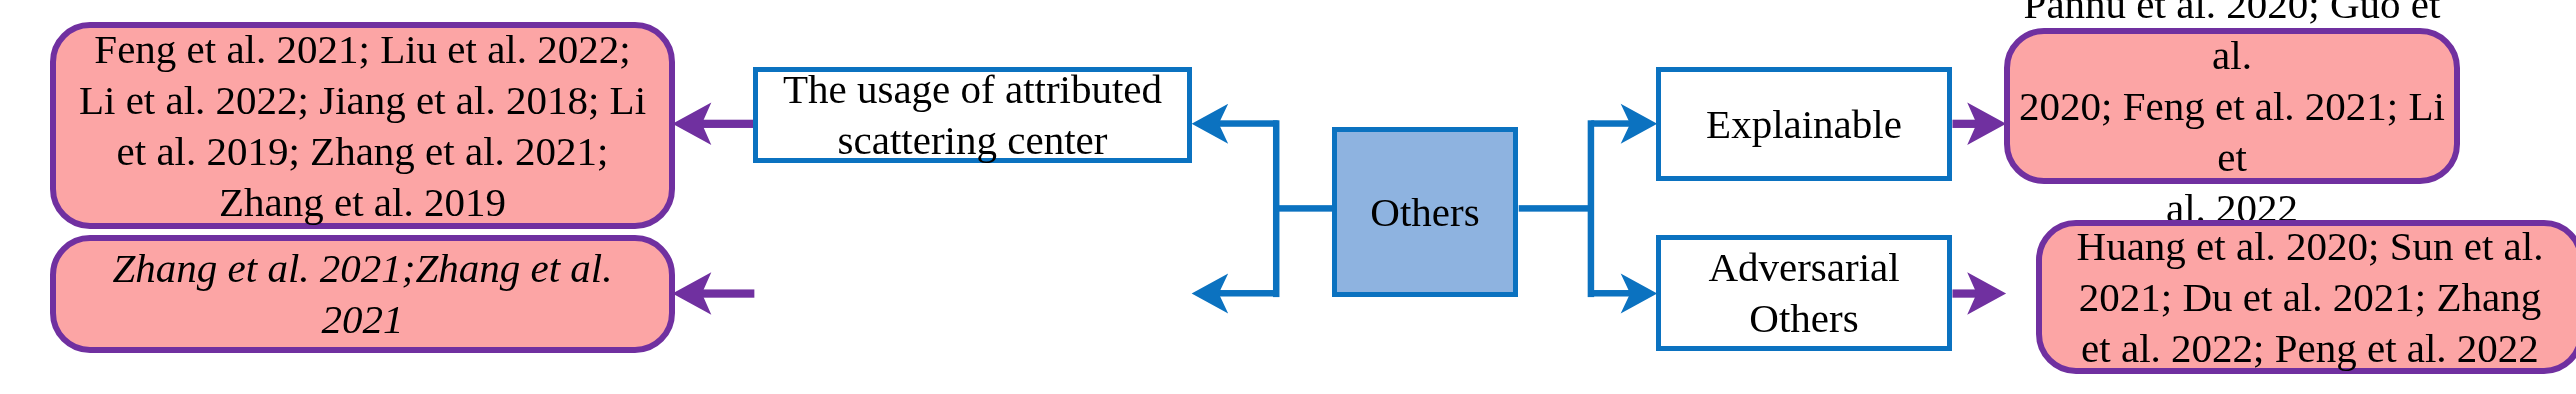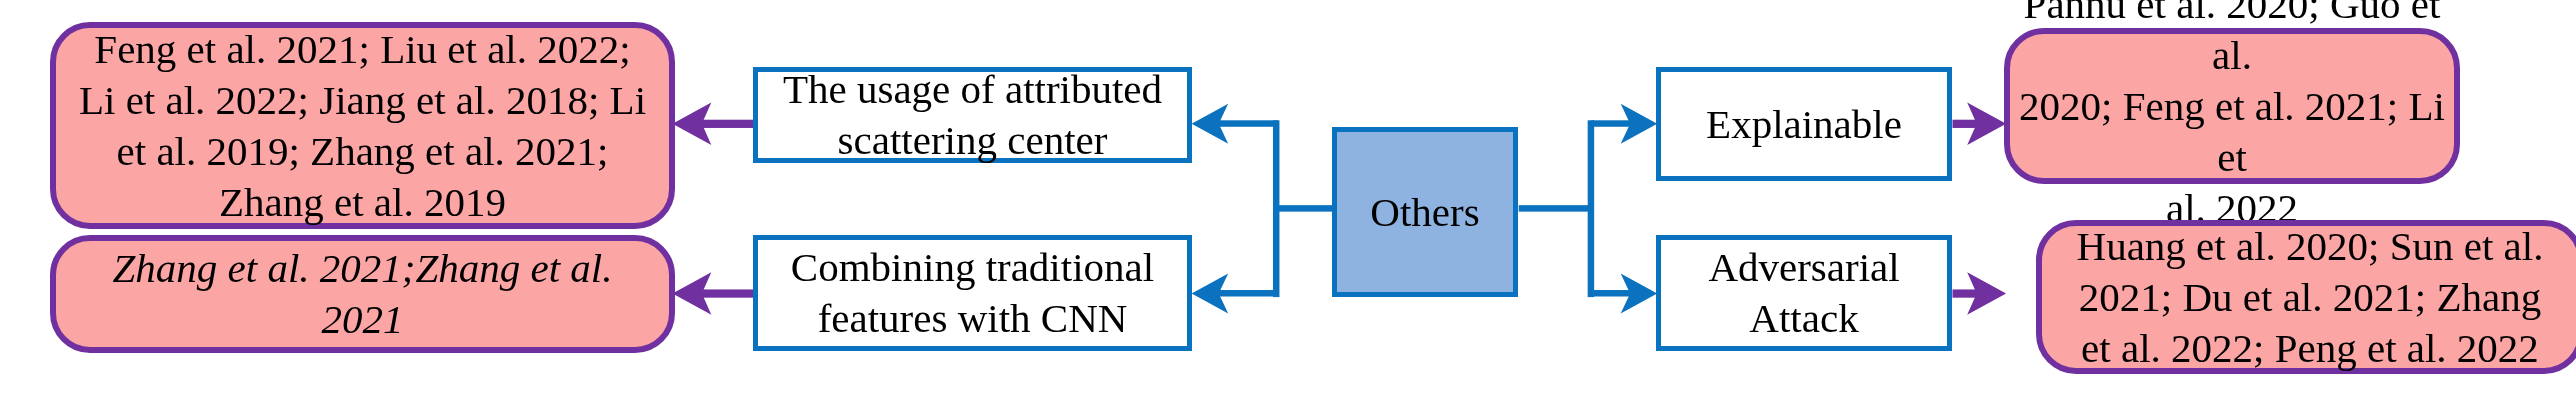--- a/index.html
+++ b/index.html
@@ -79,35 +79,31 @@
   </div>
   <div class="node pbox" style="left:50px;top:235px;width:625px;height:118px;font-style:italic;">
     <span>Zhang et al. 2021;Zhang et al.
 2021</span>
   </div>
 
   <div class="node bbox" style="left:753px;top:67px;width:439px;height:96px;">
     <span>The usage of attributed
 scattering center</span>
   </div>
-  <div class="node bbox" style="left:753px;top:235px;width:439px;height:116px;">
-    <span>Combining traditional
-features with CNN</span>
-  </div>
 
   <div class="node root" style="left:1332px;top:127px;width:186px;height:170px;">
     <span>Others</span>
   </div>
 
   <div class="node bbox" style="left:1656px;top:67px;width:296px;height:114px;">
     <span>Explainable</span>
   </div>
   <div class="node bbox" style="left:1656px;top:235px;width:296px;height:116px;">
     <span>Adversarial
-Attack</span>
+Others</span>
   </div>
 
   <div class="node pbox" style="left:2004px;top:28px;width:456px;height:156px;">
     <span>Pannu et al. 2020; Guo et al.
 2020; Feng et al. 2021; Li et
 al. 2022</span>
   </div>
   <div class="node pbox" style="left:2004px;top:220px;width:548px;height:154px;margin-left:32px;">
     <span>Huang et al. 2020; Sun et al.
 2021; Du et al. 2021; Zhang

